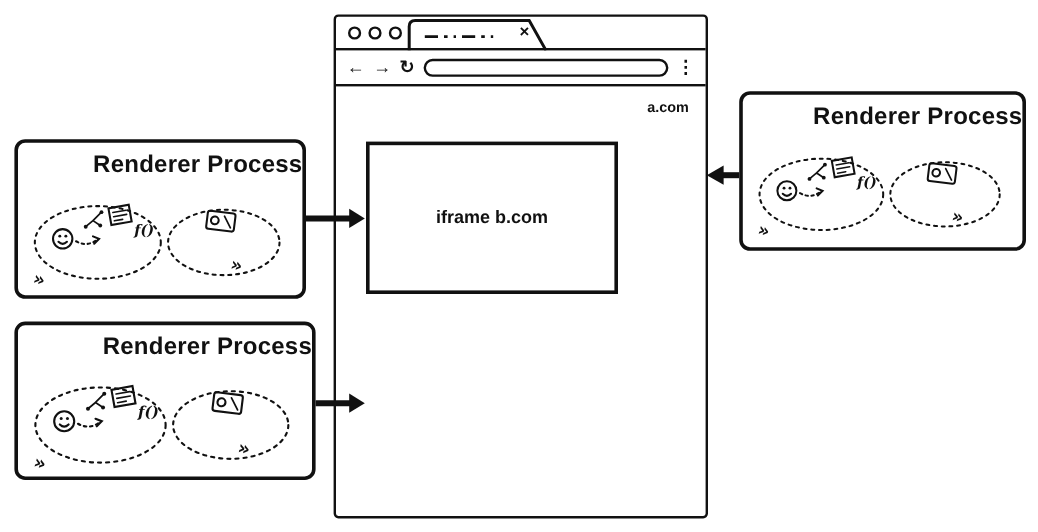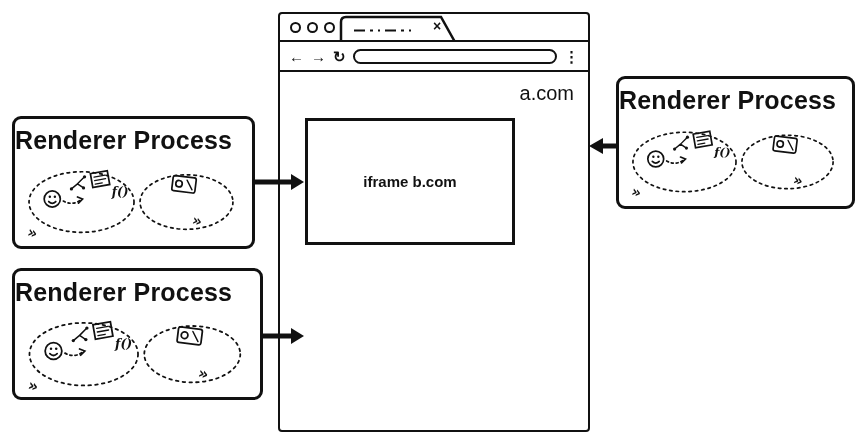--- a/index.html
+++ b/index.html
@@ -5,21 +5,21 @@
   * { margin:0; padding:0; box-sizing:border-box; }
   html,body { background:#fff; }
   body { font-family:"Liberation Sans", sans-serif; color:var(--ink,#111); }
   .stage { position:relative; width:865px; height:443px; background:var(--bg,#fff); overflow:hidden; }
 
   
   .box { position:absolute; border:3px solid var(--ink,#111); border-radius:9px; background:#fff; }
   .r1 { left:12px;  top:116px; width:243px; height:133px; }
   .r2 { left:12px;  top:268px; width:251px; height:132px; }
   .r3 { left:616px; top:76px;  width:239px; height:133px; }
-  .r-title { font-weight:bold; font-size:25px; text-align:left; margin-top:7px; letter-spacing:.2px; }
+  .r-title { font-weight:bold; font-size:20px; text-align:right; margin-top:7px; letter-spacing:.2px; }
   .doodle { position:absolute; left:10px; top:31px; width:calc(100% - 20px); height:96px; }
 
   
   .browser { position:absolute; left:278px; top:12px; width:312px; height:420px;
              border:2px solid var(--ink,#111); border-radius:4px; background:#fff; }
   .tabstrip { position:absolute; left:0; top:0; width:100%; height:28px;
               border-bottom:2px solid var(--ink,#111); }
   .circle { position:absolute; top:8px; width:11px; height:11px; border:2px solid var(--ink,#111);
             border-radius:50%; background:#fff; }
   .c1{left:10px} .c2{left:27px} .c3{left:44px}
@@ -28,21 +28,21 @@
   .tab-close { position:absolute; left:95px; top:5px; font-weight:bold; font-size:14px; line-height:1; }
 
   .toolbar { position:absolute; left:0; top:28px; width:100%; height:30px;
              border-bottom:2px solid var(--ink,#111);
              display:flex; align-items:center; gap:7px; padding:0 9px; }
   .navbtn { font-weight:bold; font-size:15px; line-height:1; }
   .reloadbtn { font-weight:bold; font-size:15px; line-height:1; }
   .addressbar { flex:1; height:15px; border:2px solid var(--ink,#111); border-radius:9px; background:#fff; }
   .menudots { font-weight:bold; font-size:15px; line-height:1; }
 
-  .page-label { position:absolute; right:14px; top:68px; font-weight:normal; font-size:20px;margin-left:48px; }
+  .page-label { position:absolute; right:14px; top:68px; font-weight:bold; font-size:12px;margin-left:48px; }
   .iframe { position:absolute; left:25px; width:210px; border:3px solid var(--ink,#111); background:#fff;
             display:flex; align-items:center; justify-content:center; font-weight:bold; font-size:15px; }
   .if-b { top:104px; height:127px; }
   .if-c { top:266px; height:118px; }
 
   
   .arrows { position:absolute; inset:0; width:865px; height:443px; pointer-events:none; }
 
   
   .sk { fill:none; stroke:var(--ink,#111); stroke-width:1.7; stroke-linecap:round; }

